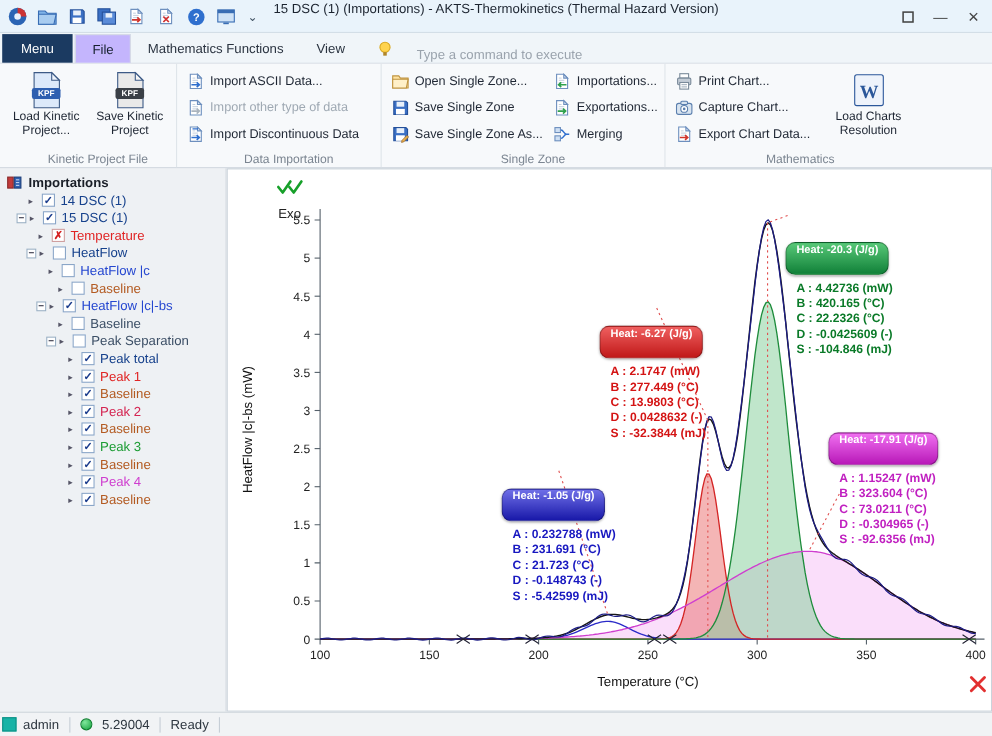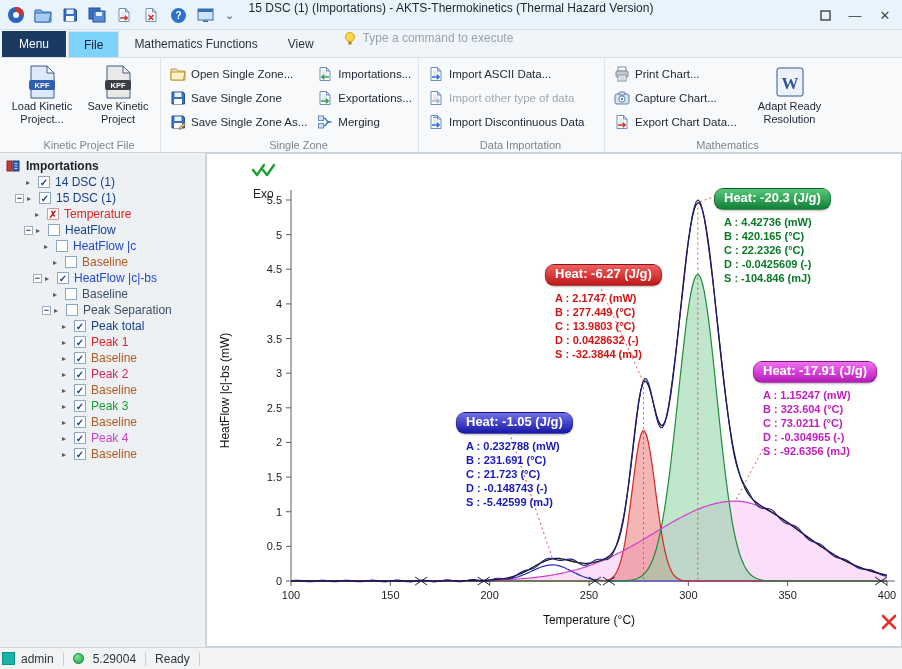--- a/index.html
+++ b/index.html
@@ -13,22 +13,22 @@
   .qat-icon{display:inline-flex;align-items:center;justify-content:center;width:20px;height:20px;}
   .qat-chevron{font-size:11px;color:#456;padding:0 3px;}
   .tb-title{position:absolute;left:50%;top:0;transform:translateX(-50%);height:16px;display:flex;align-items:center;font-size:12px;color:#1c2430;white-space:nowrap;}
   .wincontrols{position:absolute;right:2px;top:0;height:30px;display:flex;align-items:center;}
   .wc{width:30px;height:26px;display:flex;align-items:center;justify-content:center;font-size:13px;color:#444;}
 
   
   .tabrow{position:absolute;left:0;top:30px;width:902px;height:28px;background:#f0f5f9;border-bottom:1px solid #d7dee5;display:flex;align-items:flex-end;}
   .menu-tab{background:#1b3a61;color:#fff;height:26px;margin:0 2px;padding:0 17px;display:flex;align-items:center;font-size:12px;}
   .tab{height:26px;padding:0 15px;display:flex;align-items:center;font-size:12px;color:#2a3340;}
-  .tab.active{background:#7dd3fc;border:1px solid #d7dee5;border-bottom:none;color:#16202e;}
-  .cmdbar{display:flex;align-items:flex-start;gap:6px;height:26px;margin-left:14px;}
+  .tab.active{background:#c4b5fd;border:1px solid #d7dee5;border-bottom:none;color:#16202e;}
+  .cmdbar{display:flex;align-items:flex-end;gap:22px;height:26px;margin-left:14px;}
   .cmd-input{border:none;background:transparent;outline:none;font-size:12px;color:#666;width:230px;font-family:"Liberation Sans",sans-serif;}
   .cmd-input::placeholder{color:#9aa3ad;}
 
   
   .ribbon{position:absolute;left:0;top:58px;width:902px;height:95px;background:#f7f9fb;border-bottom:1px solid #ccd4db;display:flex;}
   .rgroup{position:relative;height:100%;padding:4px 6px 15px 6px;}
   .rgroup + .rgroup{border-left:1px solid #dfe5ea;}
   .grp-label{position:absolute;left:0;right:0;bottom:1px;text-align:center;font-size:11px;color:#7b8591;white-space:nowrap;padding-left:18px;}
   .rgroup-content{display:flex;gap:4px;height:100%;align-items:flex-start;}
   .rcol{display:flex;flex-direction:column;}
@@ -48,21 +48,21 @@
   .tarrow{display:inline-block;width:10px;font-size:8px;color:#556;}
   .tcheck{display:inline-block;width:12px;height:12px;border:1px solid #8aa6c8;background:#fff;margin:0 4px 0 2px;font-size:10px;line-height:11px;text-align:center;font-weight:bold;}
   .tcheck.checked{color:#1b3c8c;}
   .tcheck.removed{color:#d42020;border-color:#cf9f9f;}
   .tlabel{padding-left:1px;}
 
   .chartpanel{position:absolute;left:206px;top:0;width:696px;height:494px;background:#fff;border:1px solid #c6cfd8;}
   #chart-svg{position:absolute;left:0;top:0;}
 
   .ann{position:absolute;z-index:5;}
-  .ann-head{display:inline-block;padding:1px 9px 4px 9px;border-radius:9px;font-size:13px;font-weight:bold;color:#fff;border:1px solid rgba(0,0,0,.28);box-shadow:0 1px 2px rgba(0,0,0,.25);white-space:nowrap;}
+  .ann-head{display:inline-block;padding:1px 9px 16px 9px;border-radius:9px;font-size:10px;font-weight:bold;color:#fff;border:1px solid rgba(0,0,0,.28);box-shadow:0 1px 2px rgba(0,0,0,.25);white-space:nowrap;margin-top:32px;}
   .ann-body{padding:5px 0 0 10px;font-size:11px;font-weight:bold;line-height:14px;white-space:nowrap;}
 
   
   .statusbar{position:absolute;left:0;top:647px;width:902px;height:22px;background:#f1f3f5;border-top:1px solid #cfd6dc;display:flex;align-items:center;font-size:12px;color:#2e3740;}
   .grip{width:13px;height:13px;background:#17b3a6;margin:0 6px 0 2px;border:1px solid #0f8f85;}
   .sep{width:1px;height:14px;background:#c6ced6;margin:0 9px;}
   .st-dot{width:11px;height:11px;border-radius:50%;background:radial-gradient(circle at 35% 30%,#7fe69b,#17a33f);border:1px solid #0f8030;margin-right:9px;}
   .st-text{white-space:nowrap;}
 </style>
 </head>
@@ -183,91 +183,20 @@
                 <path d="M20 1l7 7h-7z" fill="#ffffff" fill-opacity="0.55" stroke="#3c5a86"></path>
                 <rect x="2" y="15" width="26" height="10" rx="2" fill="#3a3f46"></rect>
                 <text x="15" y="22.5" text-anchor="middle" font-size="7.5" font-weight="bold" fill="#fff" font-family="Liberation Sans, sans-serif">KPF</text>
               </svg>
             </div>
             <div>Save Kinetic Project</div>
           </div>
         </div>
         <div class="grp-label">Kinetic Project File</div>
       </div>
-      <div class="rgroup" style="width: 258px;">
-        <div class="rgroup-content">
-          <div class="rcol" style="width: 146px;">
-            <div class="smallitem">
-              <span class="sicon">
-                <svg width="16" height="16" viewBox="0 0 16 16">
-                  <path d="M1 3h5.5l1.5 2H15v9H1z" fill="#ffe3a0" stroke="#c09440"></path>
-                  <path d="M1 6h14l-1.6 8H1z" fill="#fff0c8" stroke="#c09440"></path>
-                </svg>
-              </span>
-              <span>Open Single Zone...</span>
-            </div>
-            <div class="smallitem">
-              <span class="sicon">
-                <svg width="16" height="16" viewBox="0 0 16 16">
-                  <path d="M2 2h11l1.5 1.5V14H2z" fill="#3a6fc4" stroke="#24509a"></path>
-                  <rect x="4.5" y="2.5" width="7" height="4.5" fill="#e8f0fa"></rect>
-                  <rect x="4" y="9" width="8" height="5" fill="#fff"></rect>
-                </svg>
-              </span>
-              <span>Save Single Zone</span>
-            </div>
-            <div class="smallitem">
-              <span class="sicon">
-                <svg width="16" height="16" viewBox="0 0 16 16">
-                  <path d="M2 2h11l1.5 1.5V14H2z" fill="#3a6fc4" stroke="#24509a"></path>
-                  <rect x="4.5" y="2.5" width="7" height="4.5" fill="#e8f0fa"></rect>
-                  <rect x="4" y="9" width="8" height="5" fill="#fff"></rect>
-                  <path d="M9.5 13.5l4.5-4.5 1.5 1.5-4.5 4.5-2 0.5z" fill="#e8b050" stroke="#946020" stroke-width="0.6"></path>
-                </svg>
-              </span>
-              <span>Save Single Zone As...</span>
-            </div>
-          </div>
-          <div class="rcol">
-            <div class="smallitem">
-              <span class="sicon">
-                <svg width="16" height="16" viewBox="0 0 16 16">
-                  <path d="M3 1.5h6.5L13 5v9.5H3z" fill="#fff" stroke="#6d8fbe"></path>
-                  <path d="M9.5 1.5L13 5H9.5z" fill="#d7e3f2" stroke="#6d8fbe"></path>
-                  <path d="M5 5h2.5M5 7h5M5 9h5" stroke="#b9c8da" stroke-width="0.8"></path>
-                  <path d="M12 11H5M7.2 8.8L4.8 11l2.4 2.2" fill="none" stroke="#2fa14c" stroke-width="1.5"></path>
-                </svg>
-              </span>
-              <span>Importations...</span>
-            </div>
-            <div class="smallitem">
-              <span class="sicon">
-                <svg width="16" height="16" viewBox="0 0 16 16">
-                  <path d="M3 1.5h6.5L13 5v9.5H3z" fill="#fff" stroke="#6d8fbe"></path>
-                  <path d="M9.5 1.5L13 5H9.5z" fill="#d7e3f2" stroke="#6d8fbe"></path>
-                  <path d="M5 5h2.5M5 7h5M5 9h5" stroke="#b9c8da" stroke-width="0.8"></path>
-                  <path d="M4 11h7M8.8 8.8l2.4 2.2-2.4 2.2" fill="none" stroke="#2fa14c" stroke-width="1.5"></path>
-                </svg>
-              </span>
-              <span>Exportations...</span>
-            </div>
-            <div class="smallitem">
-              <span class="sicon">
-                <svg width="16" height="16" viewBox="0 0 16 16">
-                  <rect x="1.5" y="2" width="5" height="4.5" fill="#cfe0f4" stroke="#6d8fbe"></rect>
-                  <rect x="1.5" y="9.5" width="5" height="4.5" fill="#cfe0f4" stroke="#6d8fbe"></rect>
-                  <path d="M7 4.2c2.5 0 2.5 3.8 5 3.8M7 11.8c2.5 0 2.5-3.8 5-3.8M12 8h2.5" fill="none" stroke="#2f6fce" stroke-width="1.3"></path>
-                </svg>
-              </span>
-              <span>Merging</span>
-            </div>
-          </div>
-        </div>
-        <div class="grp-label">Single Zone</div>
-      </div>
       <div class="rgroup" style="width: 186px;">
         <div class="rgroup-content">
           <div class="rcol">
             <div class="smallitem">
               <span class="sicon">
                 <svg width="16" height="16" viewBox="0 0 16 16">
                   <path d="M3 1.5h6.5L13 5v9.5H3z" fill="#fff" stroke="#6d8fbe"></path>
                   <path d="M9.5 1.5L13 5H9.5z" fill="#d7e3f2" stroke="#6d8fbe"></path>
                   <path d="M5 5h2.5M5 7h5M5 9h5" stroke="#b9c8da" stroke-width="0.8"></path>
                   <path d="M4 11h7M8.8 8.8l2.4 2.2-2.4 2.2" fill="none" stroke="#2f6fce" stroke-width="1.5"></path>
@@ -294,20 +223,91 @@
                   <path d="M5 5h2.5M5 7h5M5 9h5" stroke="#b9c8da" stroke-width="0.8"></path>
                   <path d="M4 11h7M8.8 8.8l2.4 2.2-2.4 2.2" fill="none" stroke="#2f6fce" stroke-width="1.5"></path>
                   <path d="M5 3.2h5" stroke="#2f6fce" stroke-width="1"></path>
                 </svg>
               </span>
               <span>Import Discontinuous Data</span>
             </div>
           </div>
         </div>
         <div class="grp-label">Data Importation</div>
+      </div>
+      <div class="rgroup" style="width: 258px;">
+        <div class="rgroup-content">
+          <div class="rcol" style="width: 146px;">
+            <div class="smallitem">
+              <span class="sicon">
+                <svg width="16" height="16" viewBox="0 0 16 16">
+                  <path d="M1 3h5.5l1.5 2H15v9H1z" fill="#ffe3a0" stroke="#c09440"></path>
+                  <path d="M1 6h14l-1.6 8H1z" fill="#fff0c8" stroke="#c09440"></path>
+                </svg>
+              </span>
+              <span>Open Single Zone...</span>
+            </div>
+            <div class="smallitem">
+              <span class="sicon">
+                <svg width="16" height="16" viewBox="0 0 16 16">
+                  <path d="M2 2h11l1.5 1.5V14H2z" fill="#3a6fc4" stroke="#24509a"></path>
+                  <rect x="4.5" y="2.5" width="7" height="4.5" fill="#e8f0fa"></rect>
+                  <rect x="4" y="9" width="8" height="5" fill="#fff"></rect>
+                </svg>
+              </span>
+              <span>Save Single Zone</span>
+            </div>
+            <div class="smallitem">
+              <span class="sicon">
+                <svg width="16" height="16" viewBox="0 0 16 16">
+                  <path d="M2 2h11l1.5 1.5V14H2z" fill="#3a6fc4" stroke="#24509a"></path>
+                  <rect x="4.5" y="2.5" width="7" height="4.5" fill="#e8f0fa"></rect>
+                  <rect x="4" y="9" width="8" height="5" fill="#fff"></rect>
+                  <path d="M9.5 13.5l4.5-4.5 1.5 1.5-4.5 4.5-2 0.5z" fill="#e8b050" stroke="#946020" stroke-width="0.6"></path>
+                </svg>
+              </span>
+              <span>Save Single Zone As...</span>
+            </div>
+          </div>
+          <div class="rcol">
+            <div class="smallitem">
+              <span class="sicon">
+                <svg width="16" height="16" viewBox="0 0 16 16">
+                  <path d="M3 1.5h6.5L13 5v9.5H3z" fill="#fff" stroke="#6d8fbe"></path>
+                  <path d="M9.5 1.5L13 5H9.5z" fill="#d7e3f2" stroke="#6d8fbe"></path>
+                  <path d="M5 5h2.5M5 7h5M5 9h5" stroke="#b9c8da" stroke-width="0.8"></path>
+                  <path d="M12 11H5M7.2 8.8L4.8 11l2.4 2.2" fill="none" stroke="#2fa14c" stroke-width="1.5"></path>
+                </svg>
+              </span>
+              <span>Importations...</span>
+            </div>
+            <div class="smallitem">
+              <span class="sicon">
+                <svg width="16" height="16" viewBox="0 0 16 16">
+                  <path d="M3 1.5h6.5L13 5v9.5H3z" fill="#fff" stroke="#6d8fbe"></path>
+                  <path d="M9.5 1.5L13 5H9.5z" fill="#d7e3f2" stroke="#6d8fbe"></path>
+                  <path d="M5 5h2.5M5 7h5M5 9h5" stroke="#b9c8da" stroke-width="0.8"></path>
+                  <path d="M4 11h7M8.8 8.8l2.4 2.2-2.4 2.2" fill="none" stroke="#2fa14c" stroke-width="1.5"></path>
+                </svg>
+              </span>
+              <span>Exportations...</span>
+            </div>
+            <div class="smallitem">
+              <span class="sicon">
+                <svg width="16" height="16" viewBox="0 0 16 16">
+                  <rect x="1.5" y="2" width="5" height="4.5" fill="#cfe0f4" stroke="#6d8fbe"></rect>
+                  <rect x="1.5" y="9.5" width="5" height="4.5" fill="#cfe0f4" stroke="#6d8fbe"></rect>
+                  <path d="M7 4.2c2.5 0 2.5 3.8 5 3.8M7 11.8c2.5 0 2.5-3.8 5-3.8M12 8h2.5" fill="none" stroke="#2f6fce" stroke-width="1.3"></path>
+                </svg>
+              </span>
+              <span>Merging</span>
+            </div>
+          </div>
+        </div>
+        <div class="grp-label">Single Zone</div>
       </div>
       <div class="rgroup" style="width: 228px;">
         <div class="rgroup-content">
           <div class="rcol" style="width: 140px;">
             <div class="smallitem">
               <span class="sicon">
                 <svg width="16" height="16" viewBox="0 0 16 16">
                   <rect x="4" y="1" width="8" height="4" fill="#fff" stroke="#7a8a9a"></rect>
                   <rect x="2" y="5" width="12" height="6" rx="1" fill="#c3ccd6" stroke="#7a8a9a"></rect>
                   <rect x="4" y="9" width="8" height="6" fill="#fff" stroke="#7a8a9a"></rect>
@@ -339,21 +339,21 @@
               <span>Export Chart Data...</span>
             </div>
           </div>
           <div class="bigbtn">
             <div class="bicon">
               <svg width="30" height="34" viewBox="0 0 30 34">
                 <rect x="2" y="3" width="26" height="28" rx="2" fill="#eef3fb" stroke="#2b579a"></rect>
                 <text x="15" y="24" text-anchor="middle" font-size="17" font-weight="bold" fill="#2b579a" font-family="Liberation Serif, serif">W</text>
               </svg>
             </div>
-            <div>Adapt Ready Resolution</div>
+            <div>Load Charts Resolution</div>
           </div>
         </div>
         <div class="grp-label">Mathematics</div>
       </div>
     </div>
 
   <div class="main">
     <div class="tree" id="tree">
         <div class="trow" style="padding-left: 6px;">
           <span class="ticon">

